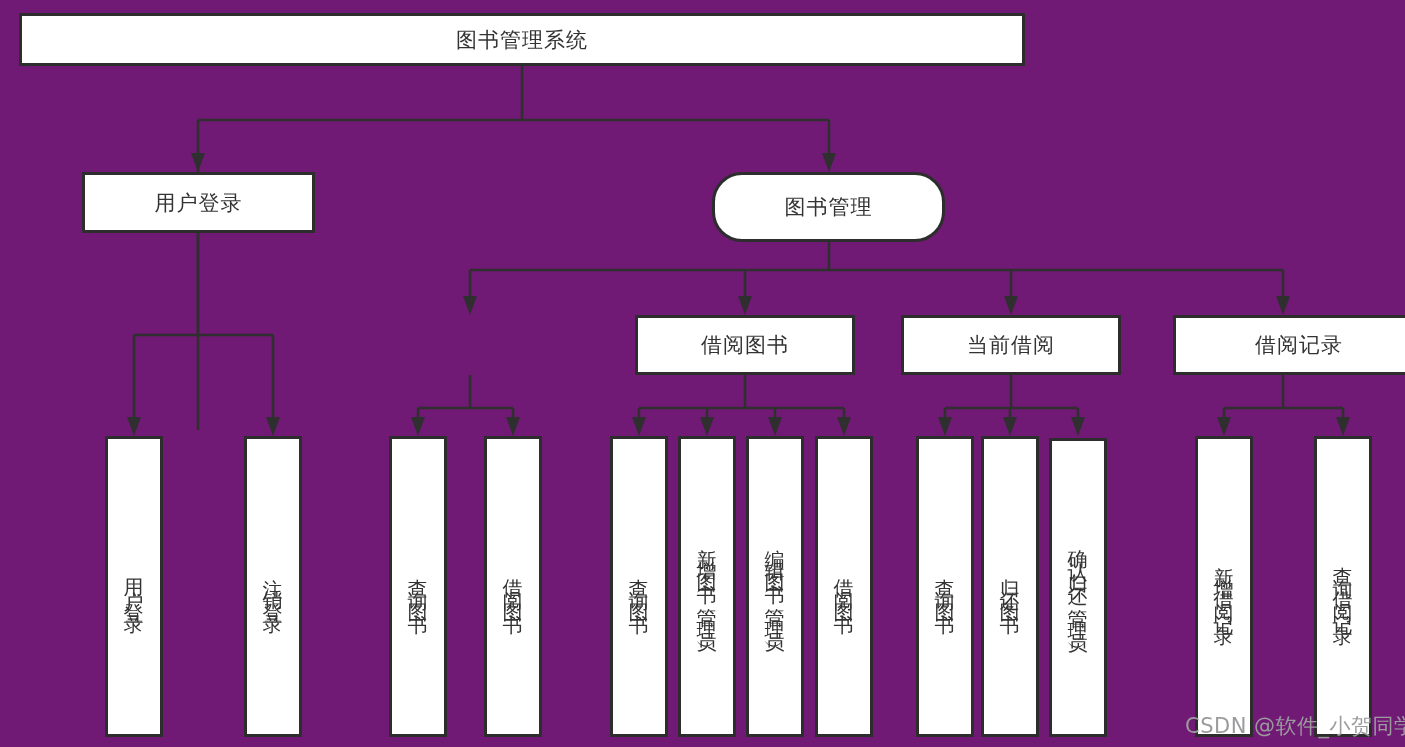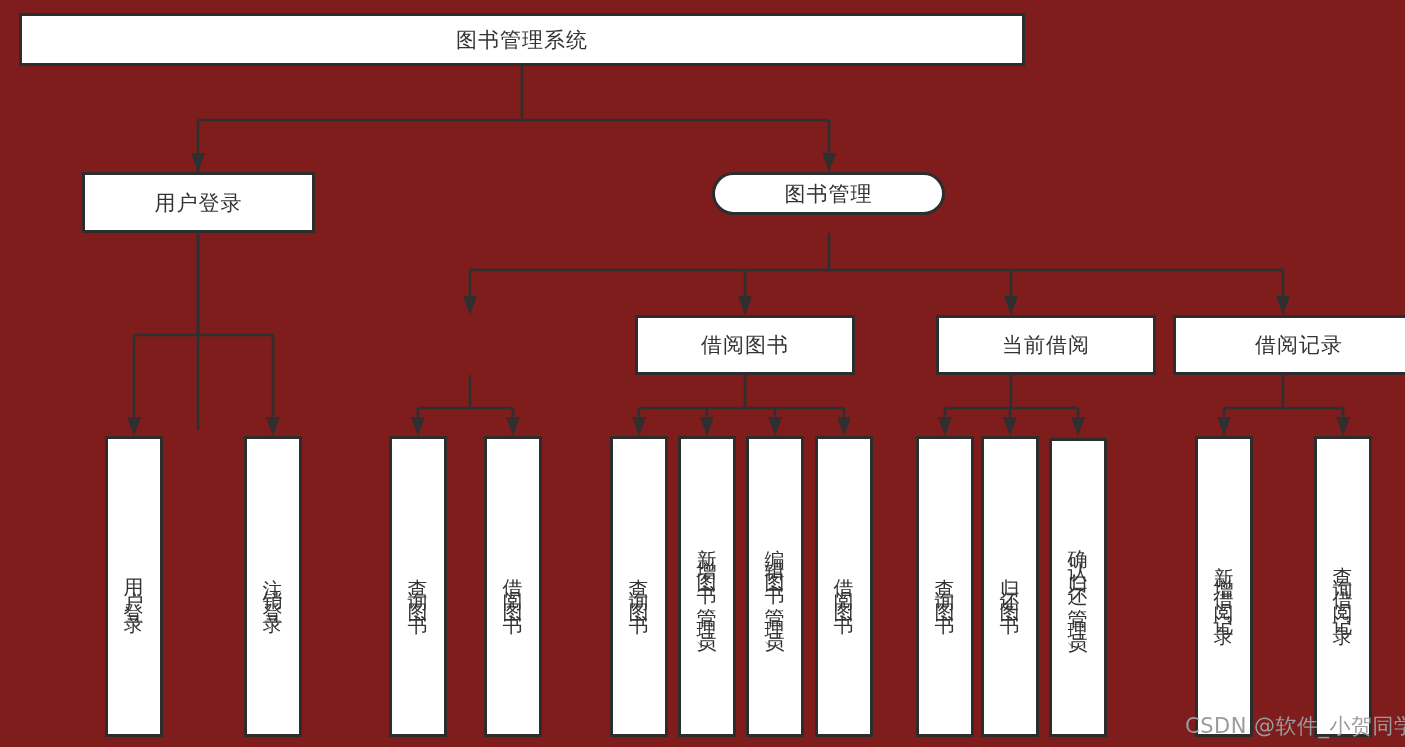--- a/index.html
+++ b/index.html
@@ -1,20 +1,20 @@
 <!DOCTYPE html>
 <html><head>
 <meta charset="utf-8">
 <style>
   html, body { margin: 0; padding: 0; background: #ffffff; }
   .stage {
     position: relative;
     width: 1405px;
     height: 747px;
-    background: #7f1d1d;
+    background: #701a75;
     font-family: "DejaVu Sans", "Liberation Sans", sans-serif;
     color: #2f2f2f;
     overflow: hidden;
   }
   .wires {
     position: absolute;
     left: 0; top: 0;
     width: 1405px; height: 747px;
     z-index: 1;
   }
@@ -92,24 +92,24 @@
       <polygon points="1003,417 1017,417 1010,436"></polygon>
       <polygon points="1071,417 1085,417 1078,436"></polygon>
       <polygon points="1217,417 1231,417 1224,436"></polygon>
       <polygon points="1336,417 1350,417 1343,436"></polygon>
     </g>
   </svg>
 
   <div class="node hnode" style="left:19px; top:13px; width:1006px; height:53px;">图书管理系统</div>
 
   <div class="node hnode" style="left:82px; top:172px; width:233px; height:61px;">用户登录</div>
-  <div class="node hnode" style="left:712px; top:172px; width:233px; height:43px;border-radius:30px;">图书管理</div>
+  <div class="node hnode" style="left:712px; top:172px; width:233px; height:70px;border-radius:30px;">图书管理</div>
 
   <div class="node hnode" style="left:635px; top:315px; width:220px; height:60px;">借阅图书</div>
-  <div class="node hnode" style="left:936px; top:315px; width:220px; height:60px;">当前借阅</div>
+  <div class="node hnode" style="left:901px; top:315px; width:220px; height:60px;">当前借阅</div>
   <div class="node hnode" style="left:1173px; top:315px; width:252px; height:60px;">借阅记录</div>
 
   <div class="node vnode" style="left:105px; top:436px; width:58px; height:301px;">
     <span>用户登录</span>
   </div>
   <div class="node vnode" style="left:244px; top:436px; width:58px; height:301px;">
     <span>注销登录</span>
   </div>
   <div class="node vnode" style="left:389px; top:436px; width:58px; height:301px;">
     <span>查询图书</span>

